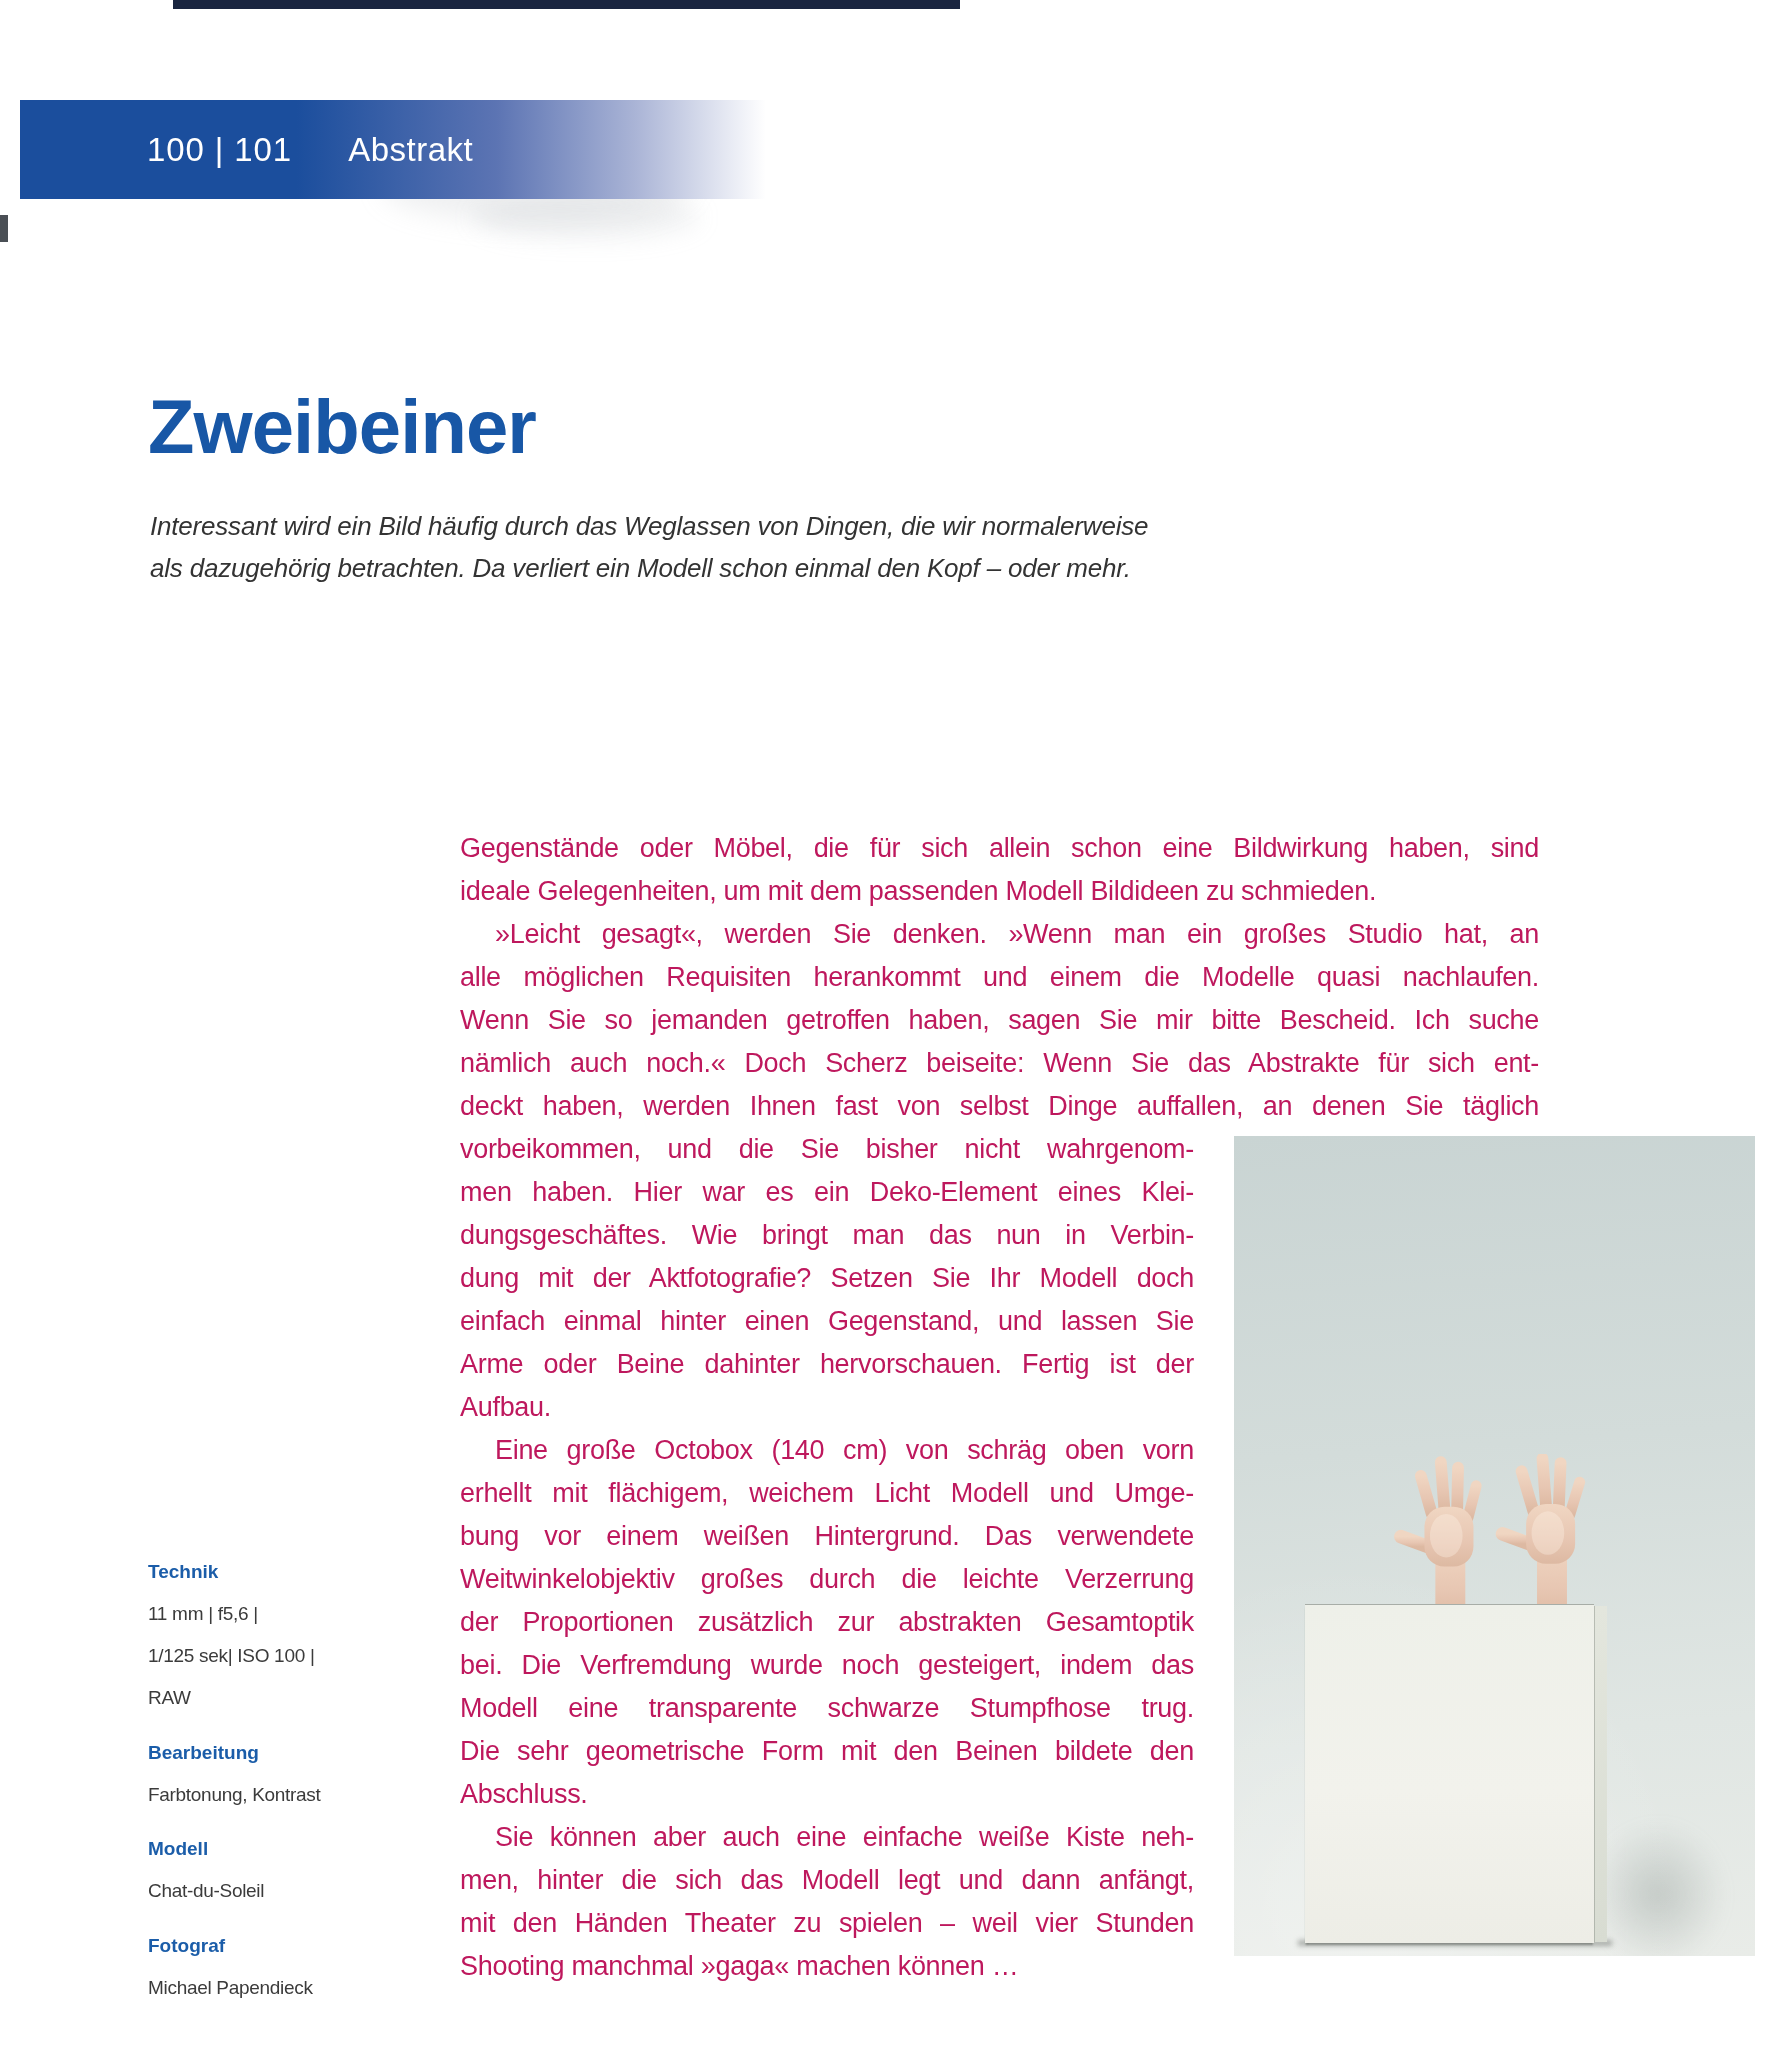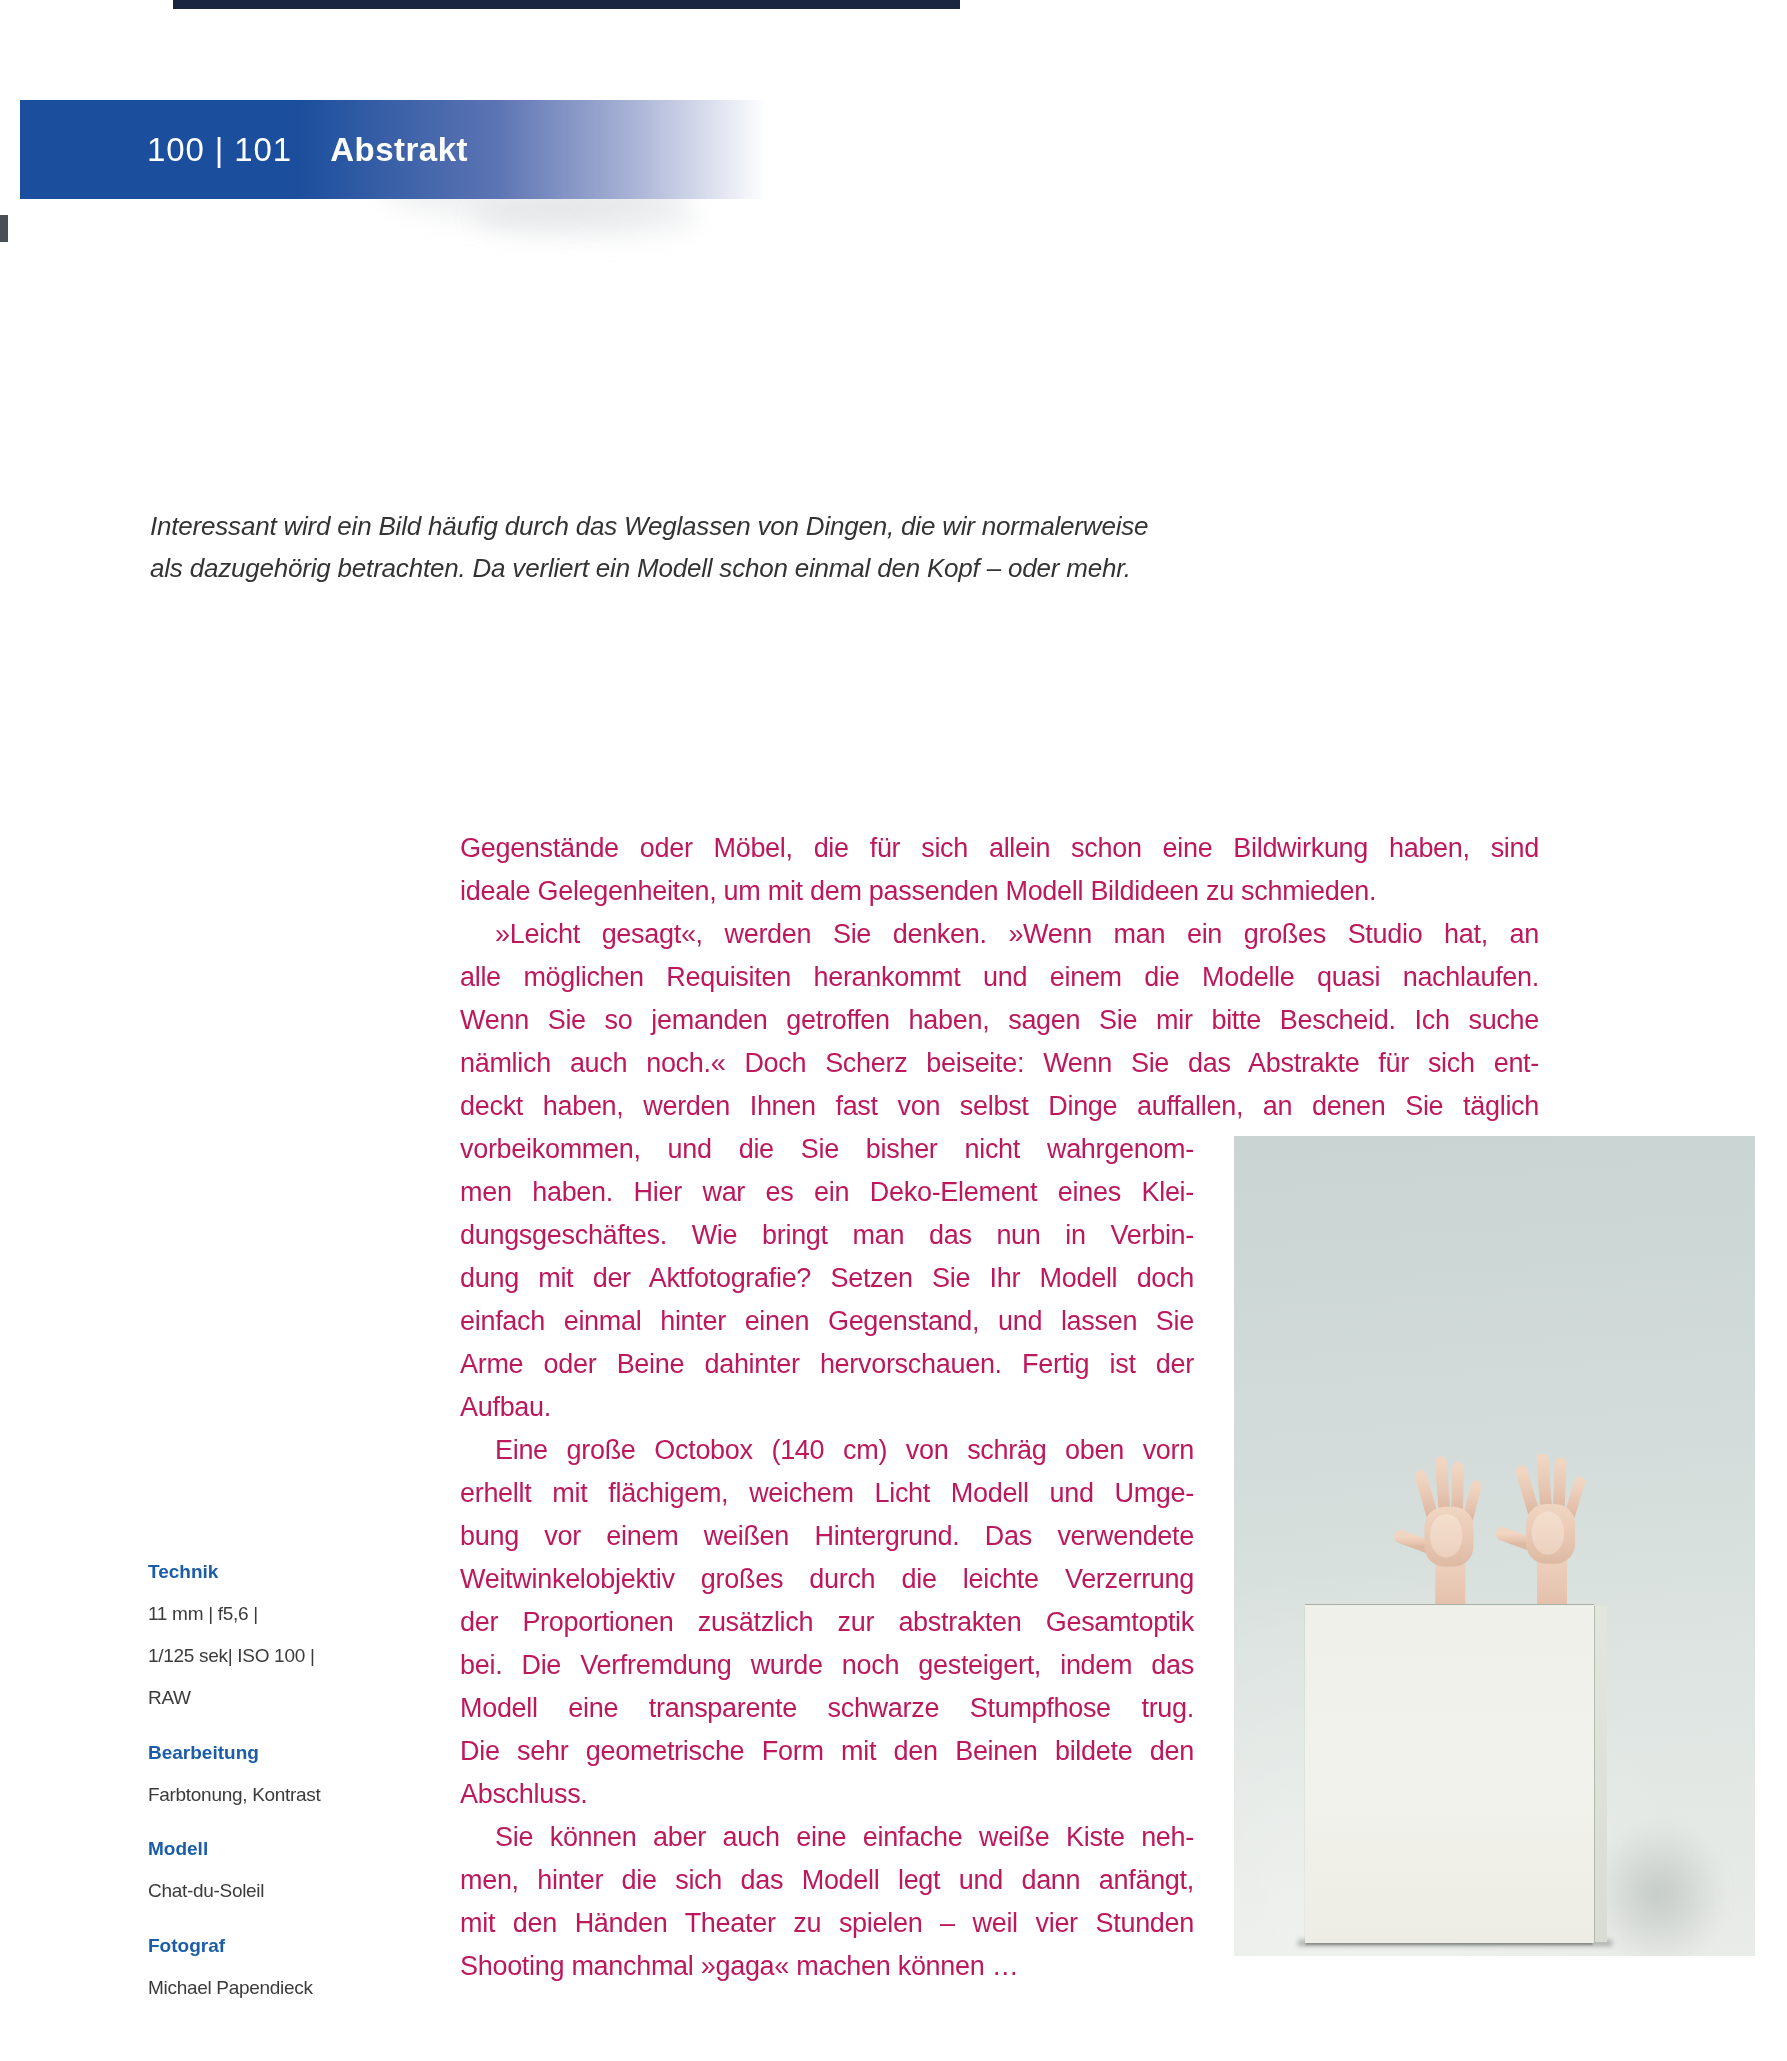--- a/index.html
+++ b/index.html
@@ -18,21 +18,21 @@
 
   
   .header-bar{
     position:absolute;left:20px;top:100px;width:769px;height:99px;
     background:linear-gradient(90deg,#1b4e9d 0%,#1b4e9d 36%,#5c74b3 62%,#aab4d6 80%,#ffffff 97%);
     display:flex;align-items:center;
     padding-left:127px;box-sizing:border-box;
     color:#ffffff;font-size:33px;
   }
   .page-numbers{font-weight:400;letter-spacing:0.9px;}
-  .section-label{font-weight:700;margin-left:38px;letter-spacing:0.5px;}
+  .section-label{font-weight:400;margin-left:56px;letter-spacing:0.5px;}
 
   
   .article-title{
     position:absolute;left:148px;top:385px;
     font-size:76px;font-weight:700;letter-spacing:-0.9px;
     color:#1857a6;line-height:1.1;
   }
   .standfirst{position:absolute;left:150px;top:505px;width:1182px;
     font-style:italic;font-size:26px;line-height:42px;color:#333333;letter-spacing:-0.2px;}
 
@@ -95,20 +95,21 @@
   <div class="artifact-top"></div>
   <div class="artifact-notch"></div>
   <div class="artifact-smudge1"></div>
   <div class="artifact-smudge2"></div>
 
   <div class="header-bar">
     <span class="page-numbers">100 | 101</span>
     <span class="section-label">Abstrakt</span>
   </div>
 
+  <h1 class="article-title" style="margin:0;">Zweibeiner</h1>
   <div class="standfirst">
     <div>Interessant wird ein Bild häufig durch das Weglassen von Dingen, die wir normalerweise</div>
     <div>als dazugehörig betrachten. Da verliert ein Modell schon einmal den Kopf – oder mehr.</div>
   </div>
 
   <div class="body-text">
     <div class="float-spacer-a"></div>
     <div class="float-spacer-b"></div>
 
   <div class="bodyline">Gegenstände oder Möbel, die für sich allein schon eine Bildwirkung haben, sind</div>

